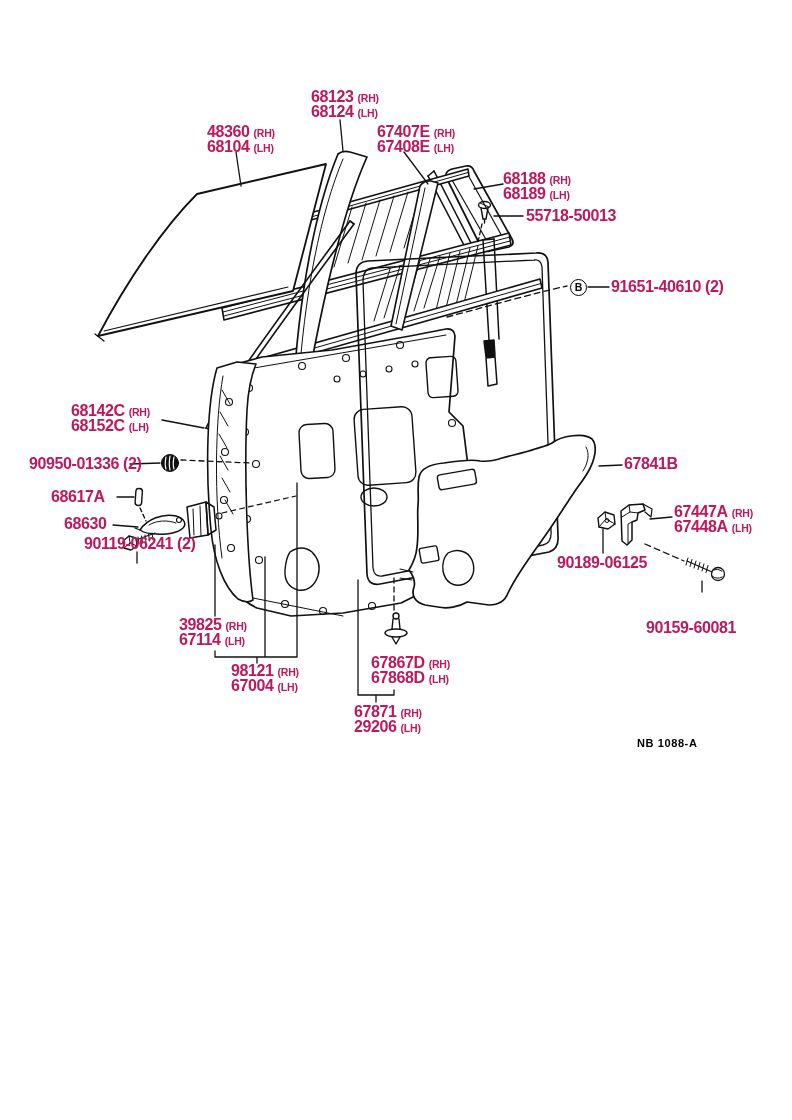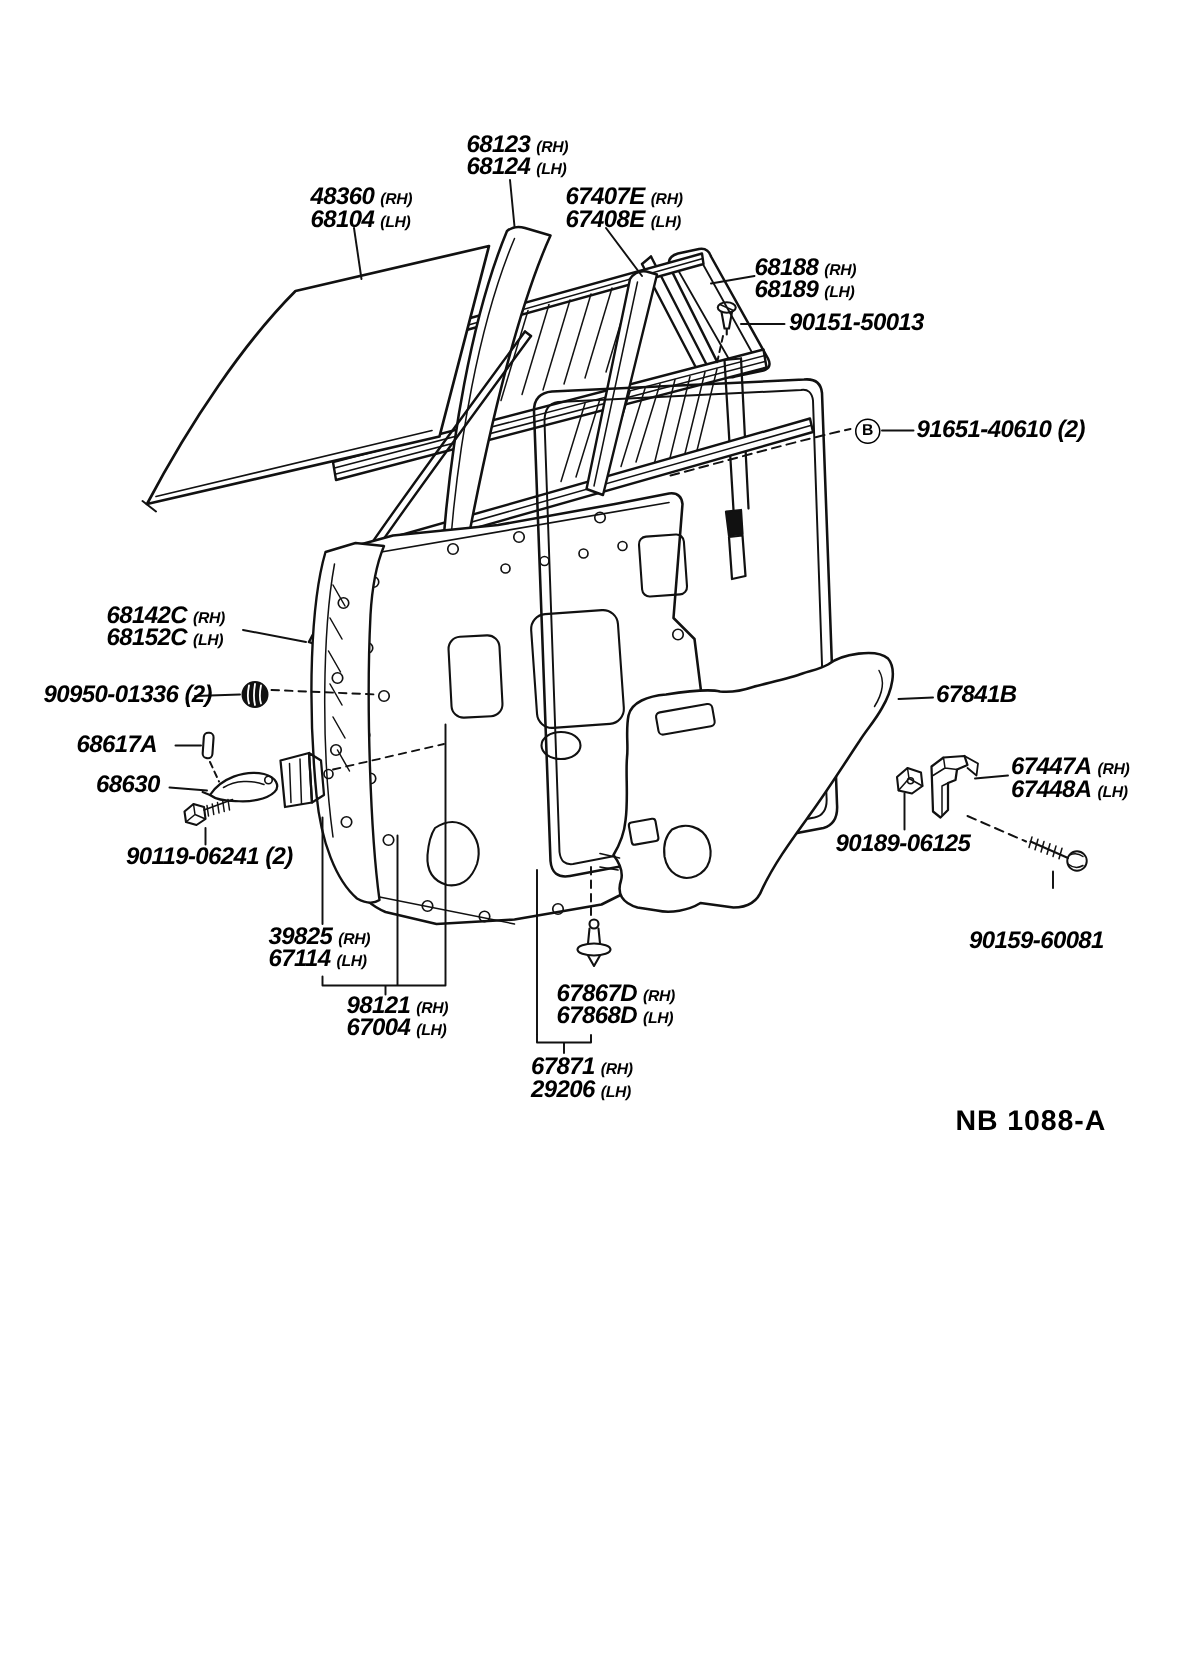--- a/index.html
+++ b/index.html
@@ -1,25 +1,25 @@
 <!DOCTYPE html>
 <html><head>
 <meta charset="utf-8">
 <style>
   html,body{margin:0;padding:0;background:#fff;}
   #stage{position:relative;width:792px;height:1120px;background:#ffffff;overflow:hidden;
          font-family:"Liberation Sans",sans-serif;}
   #art{position:absolute;left:0;top:0;}
-  .lbl{position:absolute;color:#000000;white-space:nowrap;font-style:italic;}
+  .lbl{position:absolute;color:#be185d;white-space:nowrap;}
   .row{display:flex;align-items:baseline;gap:4px;height:15px;}
   .num{font-weight:700;font-size:16px;line-height:15px;letter-spacing:-0.4px;}
   .side{font-weight:700;font-size:10.5px;letter-spacing:-0.2px;}
   .badge{position:absolute;width:15px;height:15px;border:1.7px solid #000;border-radius:50%;
          font-size:10.5px;font-weight:700;text-align:center;line-height:15px;}
-  .footer{position:absolute;font-weight:700;font-size:19px;letter-spacing:0.6px;}
+  .footer{position:absolute;font-weight:700;font-size:11px;letter-spacing:0.6px;}
 </style>
 </head>
 <body>
 
 <div id="stage">
 
 <svg id="art" width="792" height="1120" viewBox="0 0 792 1120">
   <g stroke="#111" fill="none" stroke-linecap="round" stroke-linejoin="round">
 
     <g stroke-width="1.6">
@@ -289,21 +289,21 @@
         <span class="num">68188</span>
         <span class="side">(RH)</span>
       </div>
   <div class="row">
         <span class="num">68189</span>
         <span class="side">(LH)</span>
       </div>
 </div>
 <div class="lbl" style="left:526px;top:208px">
   <div class="row">
-        <span class="num">90151-50013</span>
+        <span class="num">55718-50013</span>
       </div>
 </div>
 <div class="lbl" style="left:611px;top:279px">
   <div class="row">
         <span class="num">91651-40610 (2)</span>
       </div>
 </div>
 <div class="badge" style="left:570px;top:279px">B</div>
 <div class="lbl" style="left:71px;top:403px">
   <div class="row">
@@ -323,21 +323,21 @@
 <div class="lbl" style="left:51px;top:489px">
   <div class="row">
         <span class="num">68617A</span>
       </div>
 </div>
 <div class="lbl" style="left:64px;top:516px">
   <div class="row">
         <span class="num">68630</span>
       </div>
 </div>
-<div class="lbl" style="left:84px;top:564px">
+<div class="lbl" style="left:84px;top:536px">
   <div class="row">
         <span class="num">90119-06241 (2)</span>
       </div>
 </div>
 <div class="lbl" style="left:179px;top:617px">
   <div class="row">
         <span class="num">39825</span>
         <span class="side">(RH)</span>
       </div>
   <div class="row">

